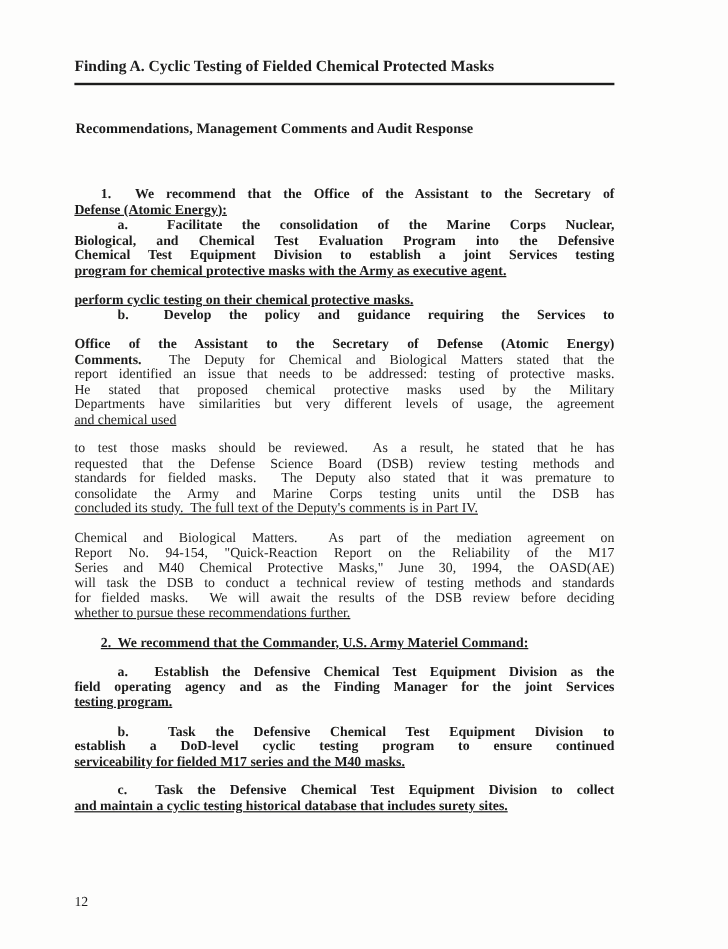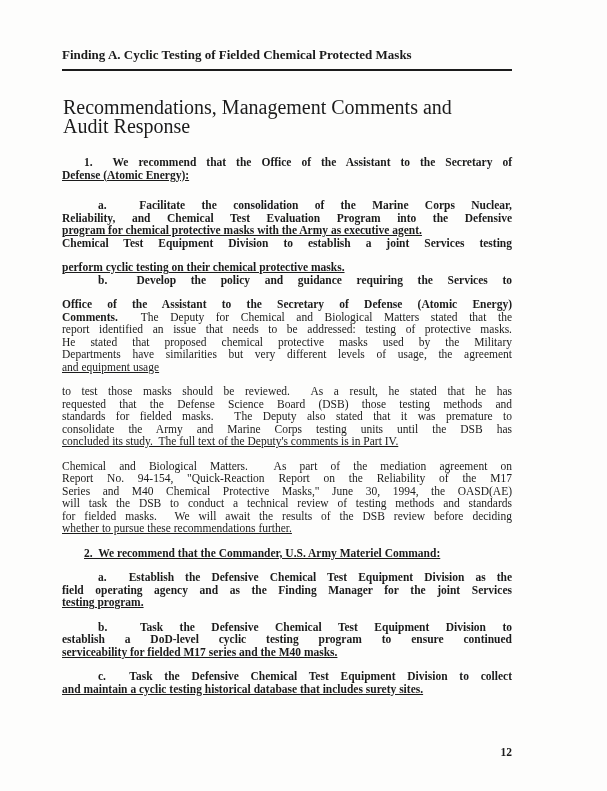--- a/index.html
+++ b/index.html
@@ -31,88 +31,88 @@
     top: 69px;
     width: 450px;
     height: 2px;
     background: #1c1c1c;
   }
   .section-title {
     position: absolute;
     left: 63px;
     top: 98px;
     width: 420px;
-    font-size: 20px;
+    font-size: 12px;
     line-height: 19px;
-    font-weight: normal;
+    font-weight: bold;
   }
   .body-paragraphs {
     position: absolute;
     left: 62px;
     top: 156px;
     width: 450px;
     font-size: 11.5px;
     line-height: 12.5px;
   }
   .para { margin: 0 0 12px 0; }
-  .para:first-child { margin-bottom: 18px; }
+  .para:first-child { margin-bottom: 1px; }
   .line {
     text-align: justify;
     text-align-last: justify;
     text-justify: inter-word;
   }
   .line.last {
     text-align-last: left;
     text-decoration: underline;
   }
   .b { font-weight: bold; }
   .r { font-weight: normal; }
   .page-number {
     position: absolute;
     left: 62px;
     top: 746px;
     width: 450px;
-    text-align: right;
+    text-align: left;
     font-size: 11.5px;
-    font-weight: bold;
+    font-weight: normal;
   }
 </style>
 </head>
 <body>
 
 <div class="page">
   <div class="running-header">Finding A. Cyclic Testing of Fielded Chemical Protected Masks</div>
   <div class="header-rule"></div>
   <div class="section-title">Recommendations, Management Comments and Audit Response</div>
   <div class="body-paragraphs">
       <div class="para">
         <div class="line" style="padding-left: 22px;"><span class="b">1.&nbsp; We recommend that the Office of the Assistant to the Secretary of</span></div>
         <div class="line last"><span class="b">Defense (Atomic Energy):</span></div>
       </div>
       <div class="para">
         <div class="line" style="padding-left: 36px;"><span class="b">a.&nbsp; Facilitate the consolidation of the Marine Corps Nuclear,</span></div>
-        <div class="line"><span class="b">Reliability, and Chemical Test Evaluation Program into the Defensive</span></div>
+        <div class="line"><span class="b">Biological, and Chemical Test Evaluation Program into the Defensive</span></div>
+        <div class="line"><span class="b">Chemical Test Equipment Division to establish a joint Services testing</span></div>
         <div class="line last"><span class="b">program for chemical protective masks with the Army as executive agent.</span></div>
-        <div class="line"><span class="b">Chemical Test Equipment Division to establish a joint Services testing</span></div>
       </div>
       <div class="para">
         <div class="line last"><span class="b">perform cyclic testing on their chemical protective masks.</span></div>
         <div class="line" style="padding-left: 36px;"><span class="b">b.&nbsp; Develop the policy and guidance requiring the Services to</span></div>
       </div>
       <div class="para">
         <div class="line"><span class="b">Office of the Assistant to the Secretary of Defense (Atomic Energy)</span></div>
         <div class="line"><span class="b">Comments.</span><span class="r">&nbsp; The Deputy for Chemical and Biological Matters stated that the</span></div>
         <div class="line"><span class="r">report identified an issue that needs to be addressed: testing of protective masks.</span></div>
         <div class="line"><span class="r">He stated that proposed chemical protective masks used by the Military</span></div>
         <div class="line"><span class="r">Departments have similarities but very different levels of usage, the agreement</span></div>
-        <div class="line last"><span class="r">and equipment usage</span></div>
+        <div class="line last"><span class="r">and chemical used</span></div>
       </div>
       <div class="para">
         <div class="line"><span class="r">to test those masks should be reviewed.&nbsp; As a result, he stated that he has</span></div>
-        <div class="line"><span class="r">requested that the Defense Science Board (DSB) those testing methods and</span></div>
+        <div class="line"><span class="r">requested that the Defense Science Board (DSB) review testing methods and</span></div>
         <div class="line"><span class="r">standards for fielded masks.&nbsp; The Deputy also stated that it was premature to</span></div>
         <div class="line"><span class="r">consolidate the Army and Marine Corps testing units until the DSB has</span></div>
         <div class="line last"><span class="r">concluded its study.&nbsp; The full text of the Deputy's comments is in Part IV.</span></div>
       </div>
       <div class="para">
         <div class="line"><span class="r">Chemical and Biological Matters.&nbsp; As part of the mediation agreement on</span></div>
         <div class="line"><span class="r">Report No. 94-154, "Quick-Reaction Report on the Reliability of the M17</span></div>
         <div class="line"><span class="r">Series and M40 Chemical Protective Masks," June 30, 1994, the OASD(AE)</span></div>
         <div class="line"><span class="r">will task the DSB to conduct a technical review of testing methods and standards</span></div>
         <div class="line"><span class="r">for fielded masks.&nbsp; We will await the results of the DSB review before deciding</span></div>

